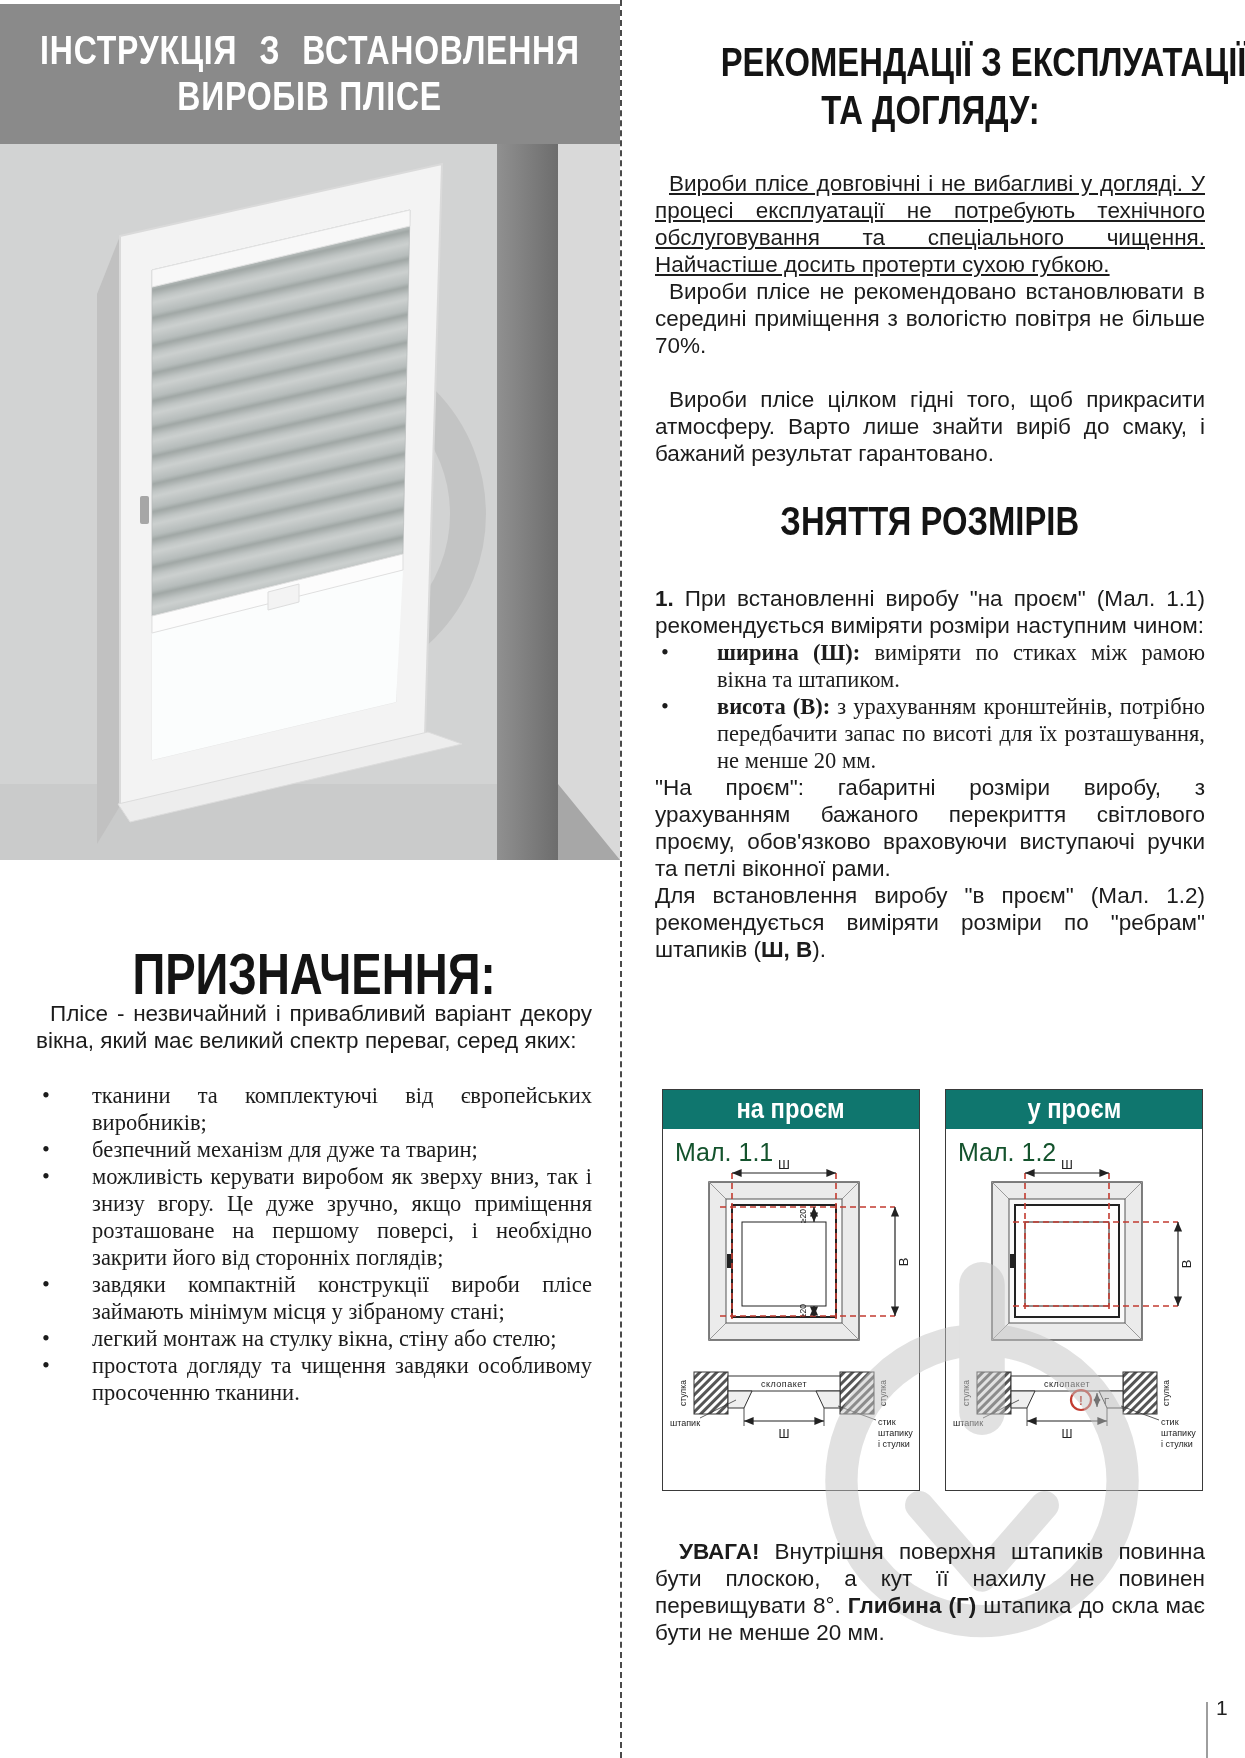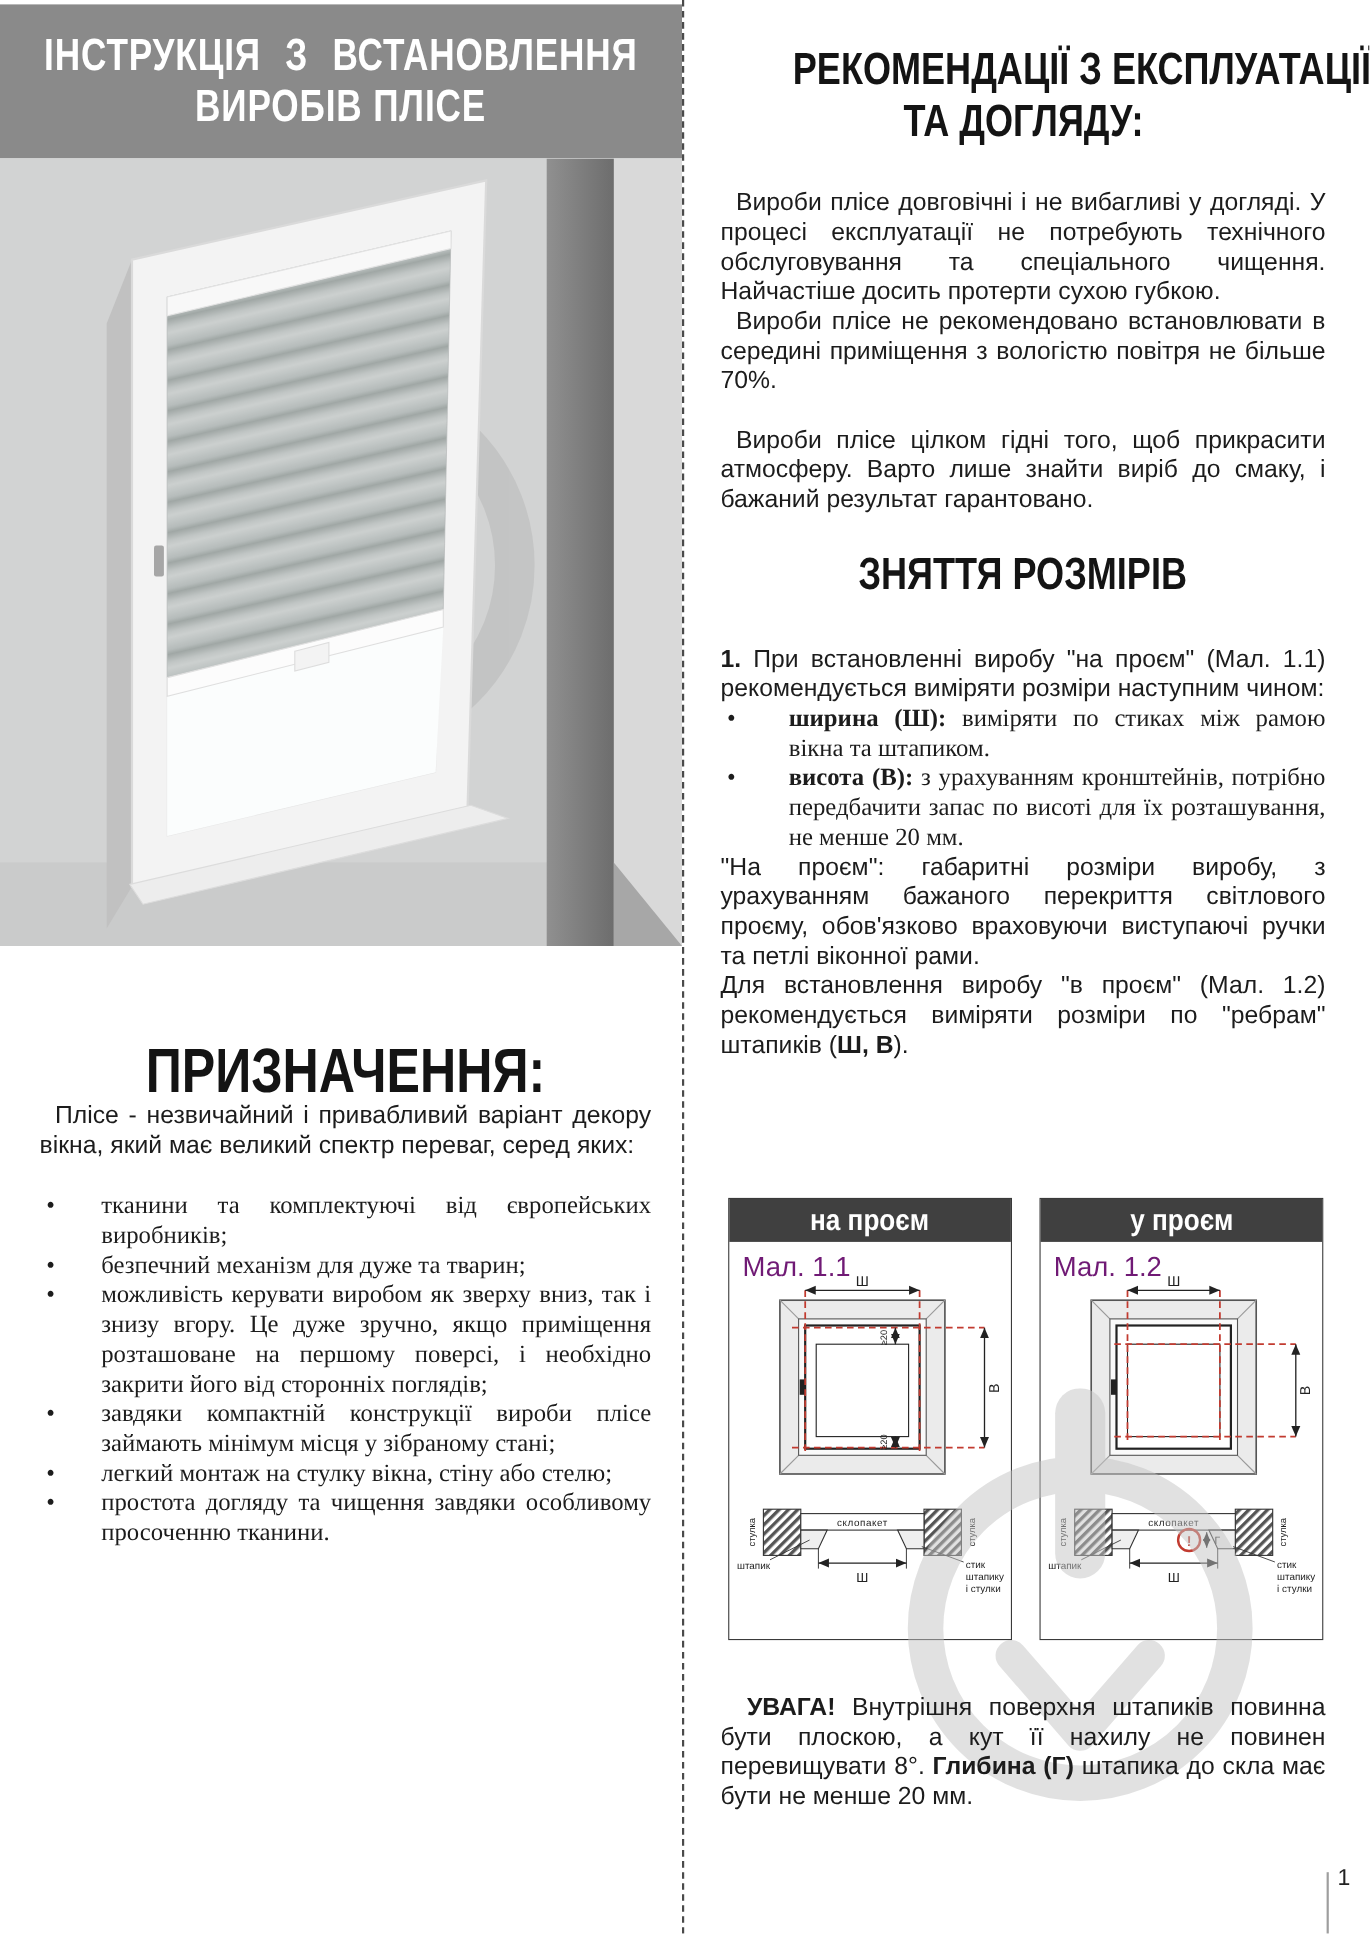--- a/index.html
+++ b/index.html
@@ -26,30 +26,30 @@
   ul.blist li{position:relative;padding-left:56px;margin:0;}
   ul.blist li::before{content:"•";position:absolute;left:6px;top:0;font-size:22.5px;}
   .r-col ul.blist li{padding-left:62px;}
   .b{font-weight:bold;}
 
   
   .r-col{position:absolute;left:655px;top:38px;width:550px;}
   .care-head{font-size:41px;line-height:48px;}
   .p-norm{margin:0;}
   .mt27{margin-top:27px;}
-  .mt36{margin-top:36px;}
+  .mt36{margin-top:36px;text-decoration:underline;}
   .sizing-head{font-size:41px;line-height:52px;margin-top:28px;}
   .step1{margin-top:38px;}
 
   .figs{position:absolute;left:662px;top:1089px;width:543px;display:flex;gap:25px;z-index:1;}
   .fig{width:258px;border:1.5px solid #3a3a3a;background:#ffffff;box-sizing:border-box;}
-  .fig-header{height:39px;background:#404040;display:flex;align-items:center;justify-content:center;}
+  .fig-header{height:39px;background:#0f766e;display:flex;align-items:center;justify-content:center;}
   .fig-header span{display:inline-block;color:#ffffff;font-weight:bold;font-size:27px;
                    transform:scaleX(0.88);transform-origin:center;white-space:nowrap;}
-  .fig-caption{font-size:25px;color:#701a75;padding:9px 0 0 12px;height:31px;box-sizing:border-box;}
+  .fig-caption{font-size:25px;color:#14532d;padding:9px 0 0 12px;height:31px;box-sizing:border-box;}
   .fig svg{display:block;margin:0 auto;}
   .dimtxt{font-family:"Liberation Sans", sans-serif;fill:#222;}
 
   .wm2{position:absolute;left:792px;top:1262px;width:380px;height:380px;z-index:2;pointer-events:none;}
 
   .warning{position:absolute;left:655px;top:1538px;width:550px;z-index:3;text-indent:24px;}
 
   .pageno-line{position:absolute;left:1206px;top:1702px;height:56px;width:0;border-left:2px solid #9e9e9e;}
   .pageno{position:absolute;left:1216px;top:1696px;font-size:21px;color:#222;}
 </style>

